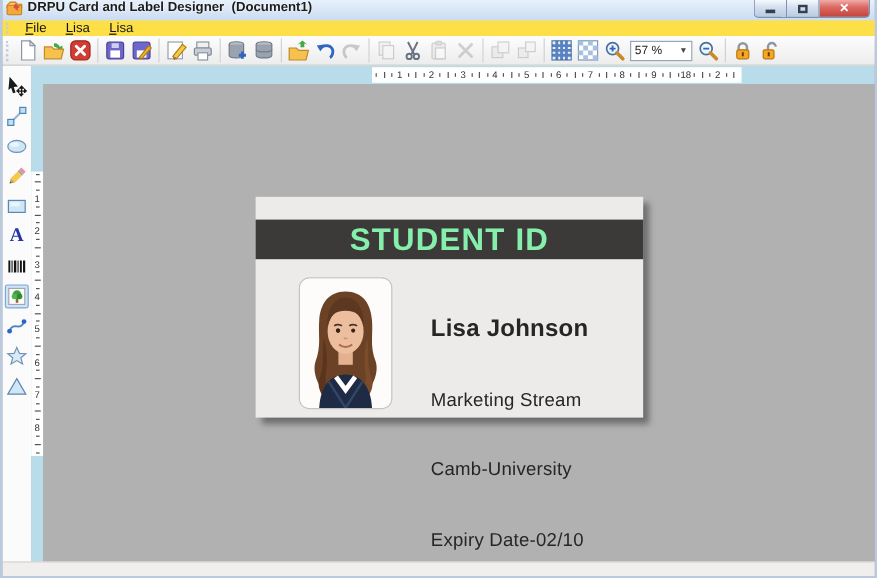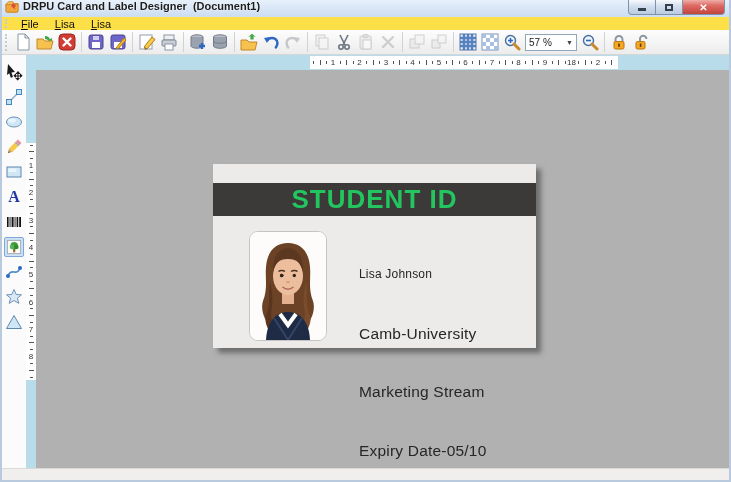--- a/index.html
+++ b/index.html
@@ -64,27 +64,27 @@
   .vscale .rnum { position:absolute; left:0; width:10px; margin-top:-4px; text-align:center;
                   font-size:8px; color:#333; }
 
   .canvas { position:absolute; left:34px; top:70px; right:0; bottom:12px; background:#b1b1b1; }
 
   
   .card { position:absolute; left:211px; top:164px; width:323px; height:184px; background:#edebe9;
           box-shadow:5px 5px 5px rgba(55,55,55,.55); }
   .card-band { position:absolute; left:0; right:0; top:19px; height:33px; background:#3b3a39;
                display:flex; align-items:center; justify-content:center; }
-  .card-band span { color:#22c55e; font-size:26px; font-weight:bold; letter-spacing:1px; }
+  .card-band span { color:#86efac; font-size:26px; font-weight:bold; letter-spacing:1px; }
   .photo { position:absolute; left:36px; top:67px; width:78px; height:110px; background:#fff;
            border:1px solid #c6c4c2; border-radius:9px; overflow:hidden; }
   .photo svg { display:block; width:100%; height:100%; }
   .card-text { position:absolute; left:146px; top:62px; color:#262626; font-size:15.5px;
                line-height:19.5px; white-space:pre; letter-spacing:.2px; }
-  .card-text .name { font-size:12px; font-weight:normal; }
+  .card-text .name { font-size:20px; font-weight:bold; }
 
   .statusbar { position:absolute; left:0; right:0; bottom:0; height:12px; background:#f1efee;
                border-top:1px solid #dcdad9; }
 </style>
 </head>
 <body>
 
 <div class="window">
 
   <div class="titlebar">
@@ -480,22 +480,22 @@
         <path d="M28.5 39.5c1.6-1.4 5-1.4 6.4 0M41.1 39.5c1.6-1.4 5-1.4 6.4 0" stroke="#4a3322" stroke-width="1.4" fill="none"></path>
         <circle cx="31.7" cy="43.5" r="1.7" fill="#352height518"></circle>
         <circle cx="31.7" cy="43.5" r="1.7" fill="#35251a"></circle>
         <circle cx="44.3" cy="43.5" r="1.7" fill="#35251a"></circle>
         <path d="M36.5 49.5q1.5 1.5 3 0" stroke="#c99273" stroke-width="1.2" fill="none"></path>
         <path d="M32.5 55q5.5 4.5 11 0" stroke="#b06a5a" stroke-width="1.6" fill="none"></path>
       </svg>
     </div>
     <div class="card-text">
       <div class="name">Lisa Johnson</div>
+      <div>Marketing Stream</div>
       <div>Camb-University</div>
-      <div>Marketing Stream</div>
-      <div>Expiry Date-05/10</div>
+      <div>Expiry Date-02/10</div>
       
       
     </div>
   </div>
 
   <div class="statusbar"></div>
 </div>
 
 </body></html>

